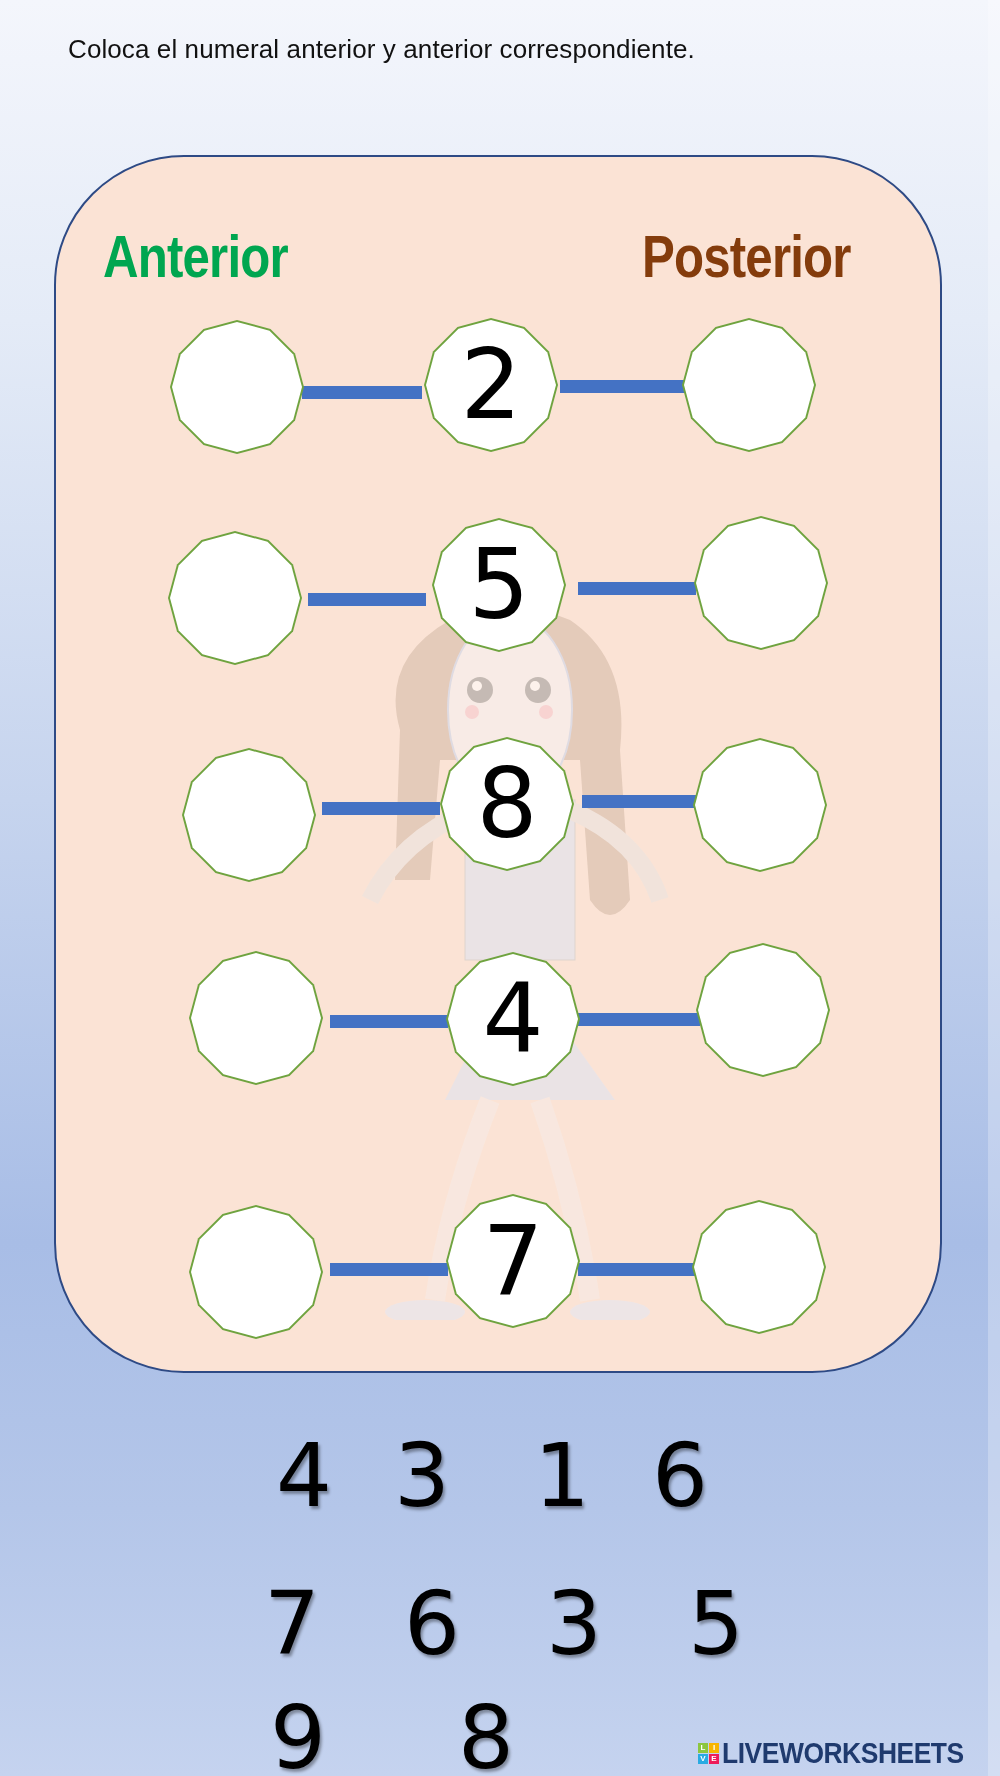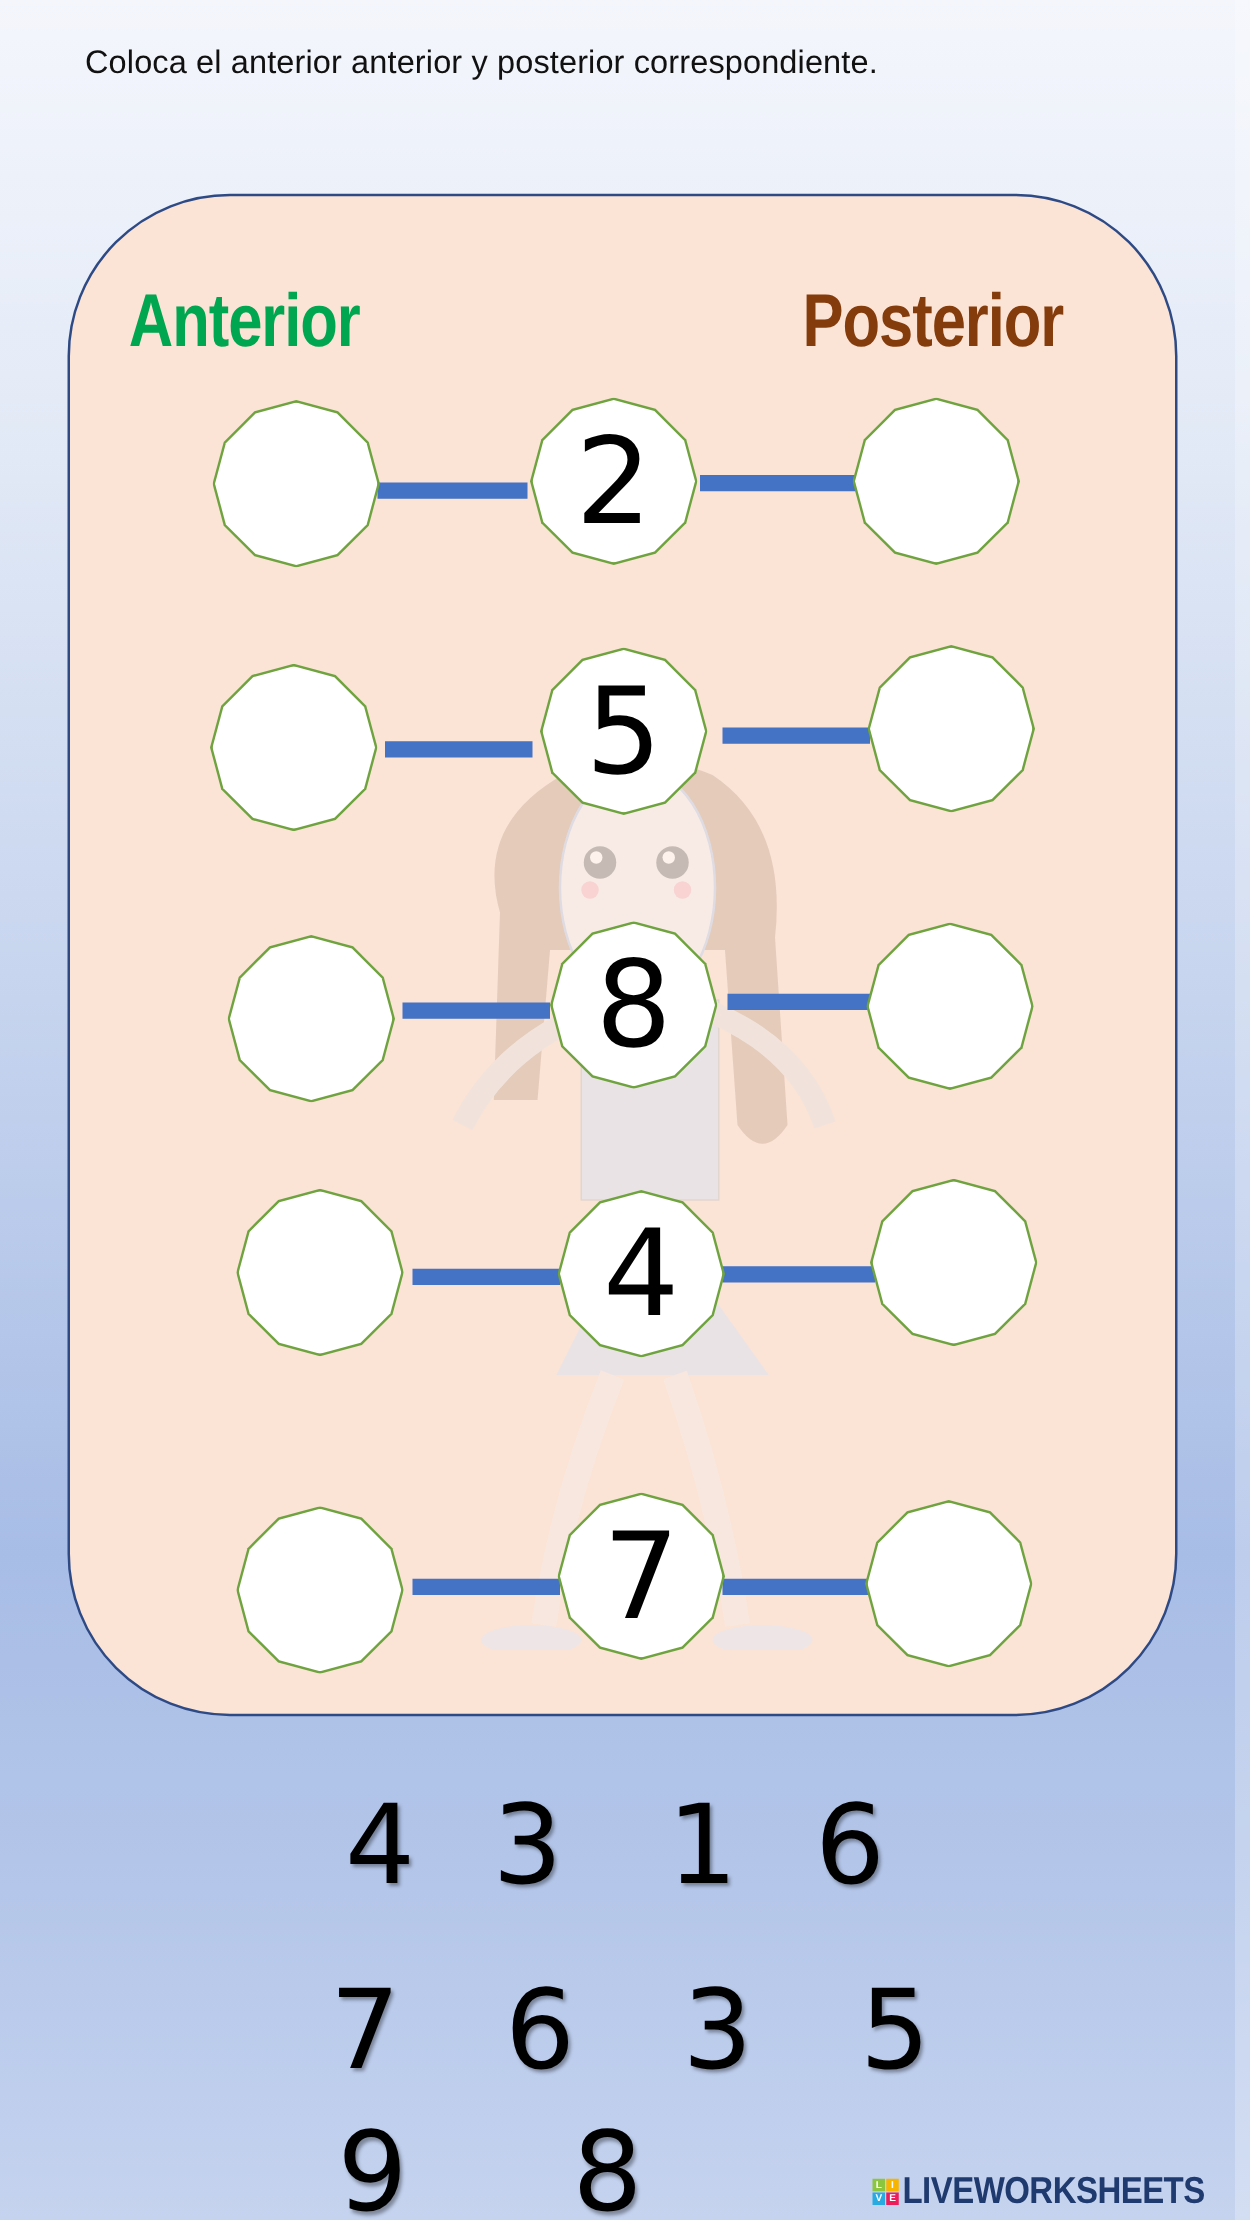--- a/index.html
+++ b/index.html
@@ -58,21 +58,21 @@
     }
     .logo-icon { display: grid; grid-template-columns: 10px 10px; grid-template-rows: 10px 10px; gap: 1px; margin-right: 3px; }
     .logo-icon span { font-size: 8px; font-weight: bold; color: #fff; display: flex; align-items: center; justify-content: center; line-height: 1; }
     .logo-text { font-size: 30px; font-weight: bold; letter-spacing: -0.5px; transform: scaleX(0.88); transform-origin: left center; }
   </style>
 </head>
 <body>
 
 <div class="right-strip"></div>
 
-<div class="instruction">Coloca el anterior anterior y posterior correspondiente.</div>
+<div class="instruction">Coloca el numeral anterior y anterior correspondiente.</div>
 
 <div class="card"></div>
 
 <div class="heading anterior" style="color:#00a650;">Anterior</div>
 <div class="heading posterior" style="color:#843c0c;">Posterior</div>
 
 <svg class="girl" viewBox="0 0 340 720">
   <path d="M60 130 Q40 60 110 20 Q170 -5 230 20 Q290 60 280 150 L290 300 Q270 330 250 300 L240 160 L100 160 L90 280 L55 280 Z" fill="#bfa48f" opacity="0.7"></path>
   <ellipse cx="170" cy="110" rx="62" ry="95" fill="#f7f3f4" stroke="#c9d6ee" stroke-width="2"></ellipse>
   <circle cx="140" cy="90" r="13" fill="#9a9a9a"></circle>

